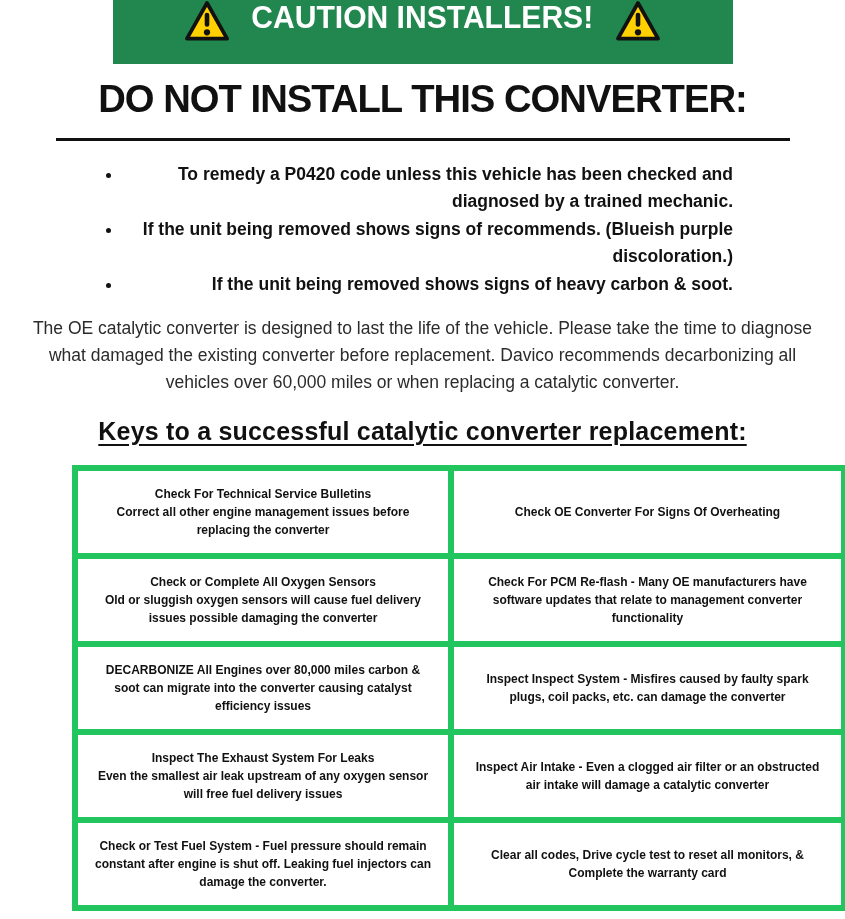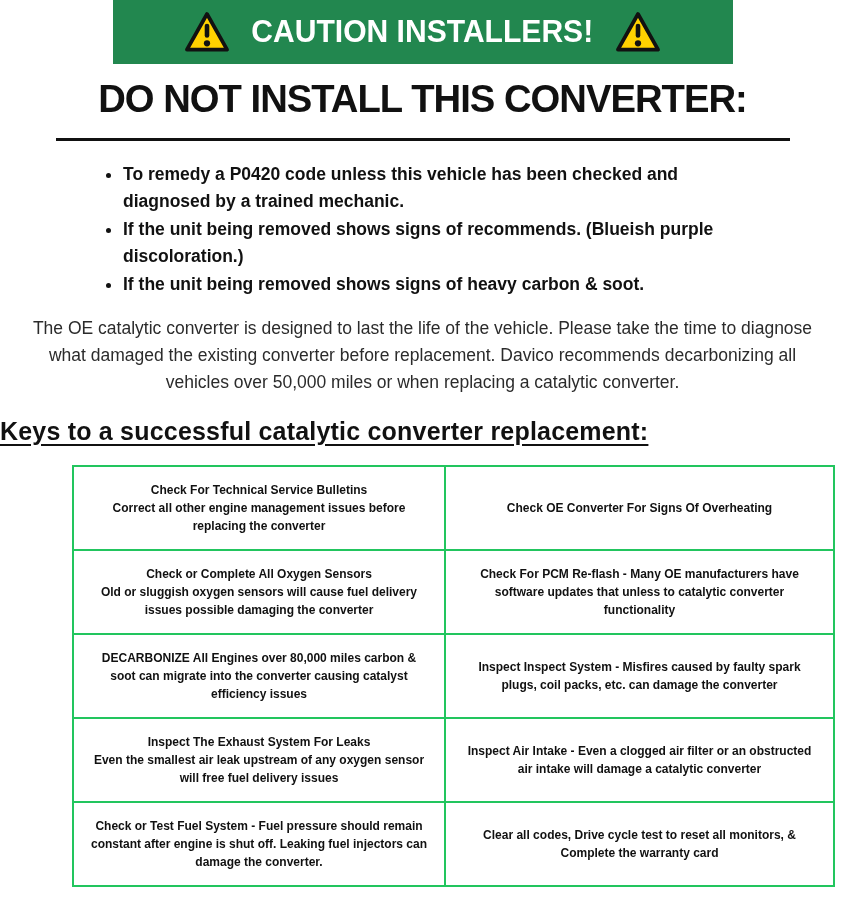--- a/index.html
+++ b/index.html
@@ -19,21 +19,20 @@
     position: relative;
   }
 
   
   .banner {
     width: 620px;
     height: 64px;
     margin: 0 auto;
     background: var(--banner-green, #22874F);
     display: flex;
-    align-items: center;
     justify-content: center;
     gap: 16px;
   }
   .banner-text {
     color: #ffffff;
     font-weight: bold;
     font-size: 31px;
     letter-spacing: 0px;
     transform: scaleX(0.97);
     white-space: nowrap;
@@ -57,20 +56,21 @@
     background: #111111;
     margin: 17px auto 0 auto;
   }
 
   
   .bullets {
     margin: 20px 0 0 103px;
     padding: 0 0 0 20px;
     width: 610px;
     list-style: disc outside;
+    text-align: right;
   }
   .bullets li {
     font-weight: bold;
     font-size: 17.5px;
     line-height: 27px;
     margin-bottom: 1px;
   }
 
   
   .intro {
@@ -78,38 +78,38 @@
     margin: 17px auto 0 auto;
     text-align: center;
     font-size: 17.5px;
     line-height: 27px;
     font-weight: normal;
     color: #2b2b2b;
   }
 
   
   .keys-heading {
-    text-align: left;
+    text-align: center;
     font-weight: bold;
     font-size: 25px;
     letter-spacing: 0.2px;
     text-decoration: underline;
     text-underline-offset: 4px;
     margin-top: 21px;
   }
 
   
   .keys-table {
     border-collapse: collapse;
     margin: 19px 0 0 72px;
     table-layout: fixed;
     width: 693px;
   }
   .keys-table td {
-    border: 2px solid #22c55e;
+    border: 6px solid #22c55e;
     height: 74px;
     text-align: center;
     vertical-align: middle;
     font-weight: bold;
     font-size: 12px;
     line-height: 1.5;
     padding: 4px 16px;
     white-space: pre-line;
   }
   .keys-table .col-left  { width: 338px; }
@@ -141,35 +141,35 @@
   <div class="main-title">DO NOT INSTALL THIS CONVERTER:</div>
 
   <div class="divider"></div>
 
   <ul class="bullets">
     <li>To remedy a P0420 code unless this vehicle has been checked and diagnosed by a trained mechanic.</li>
     <li>If the unit being removed shows signs of recommends. (Blueish purple discoloration.)</li>
     <li>If the unit being removed shows signs of heavy carbon &amp; soot.</li>
   </ul>
 
-  <div class="intro">The OE catalytic converter is designed to last the life of the vehicle. Please take the time to diagnose what damaged the existing converter before replacement. Davico recommends decarbonizing all vehicles over 50,000 miles or when replacing a catalytic converter.</div>
+  <div class="intro">The OE catalytic converter is designed to last the life of the vehicle. Please take the time to diagnose what damaged the existing converter before replacement. Davico recommends decarbonizing all vehicles over 60,000 miles or when replacing a catalytic converter.</div>
 
   <div class="keys-heading">Keys to a successful catalytic converter replacement:</div>
 
   <table class="keys-table">
     <tbody>
       <tr>
         <td class="col-left">Check For Technical Service Bulletins
 Correct all other engine management issues before replacing the converter</td>
         <td class="col-right">Check OE Converter For Signs Of Overheating</td>
       </tr>
       <tr>
         <td class="col-left">Check or Complete All Oxygen Sensors
 Old or sluggish oxygen sensors will cause fuel delivery issues possible damaging the converter</td>
-        <td class="col-right">Check For PCM Re-flash - Many OE manufacturers have software updates that unless to catalytic converter functionality</td>
+        <td class="col-right">Check For PCM Re-flash - Many OE manufacturers have software updates that relate to management converter functionality</td>
       </tr>
       <tr>
         <td class="col-left">DECARBONIZE All Engines over 80,000 miles carbon &amp; soot can migrate into the converter causing catalyst efficiency issues</td>
         <td class="col-right">Inspect Inspect System - Misfires caused by faulty spark plugs, coil packs, etc. can damage the converter</td>
       </tr>
       <tr>
         <td class="col-left">Inspect The Exhaust System For Leaks
 Even the smallest air leak upstream of any oxygen sensor will free fuel delivery issues</td>
         <td class="col-right">Inspect Air Intake - Even a clogged air filter or an obstructed air intake will damage a catalytic converter</td>
       </tr>

